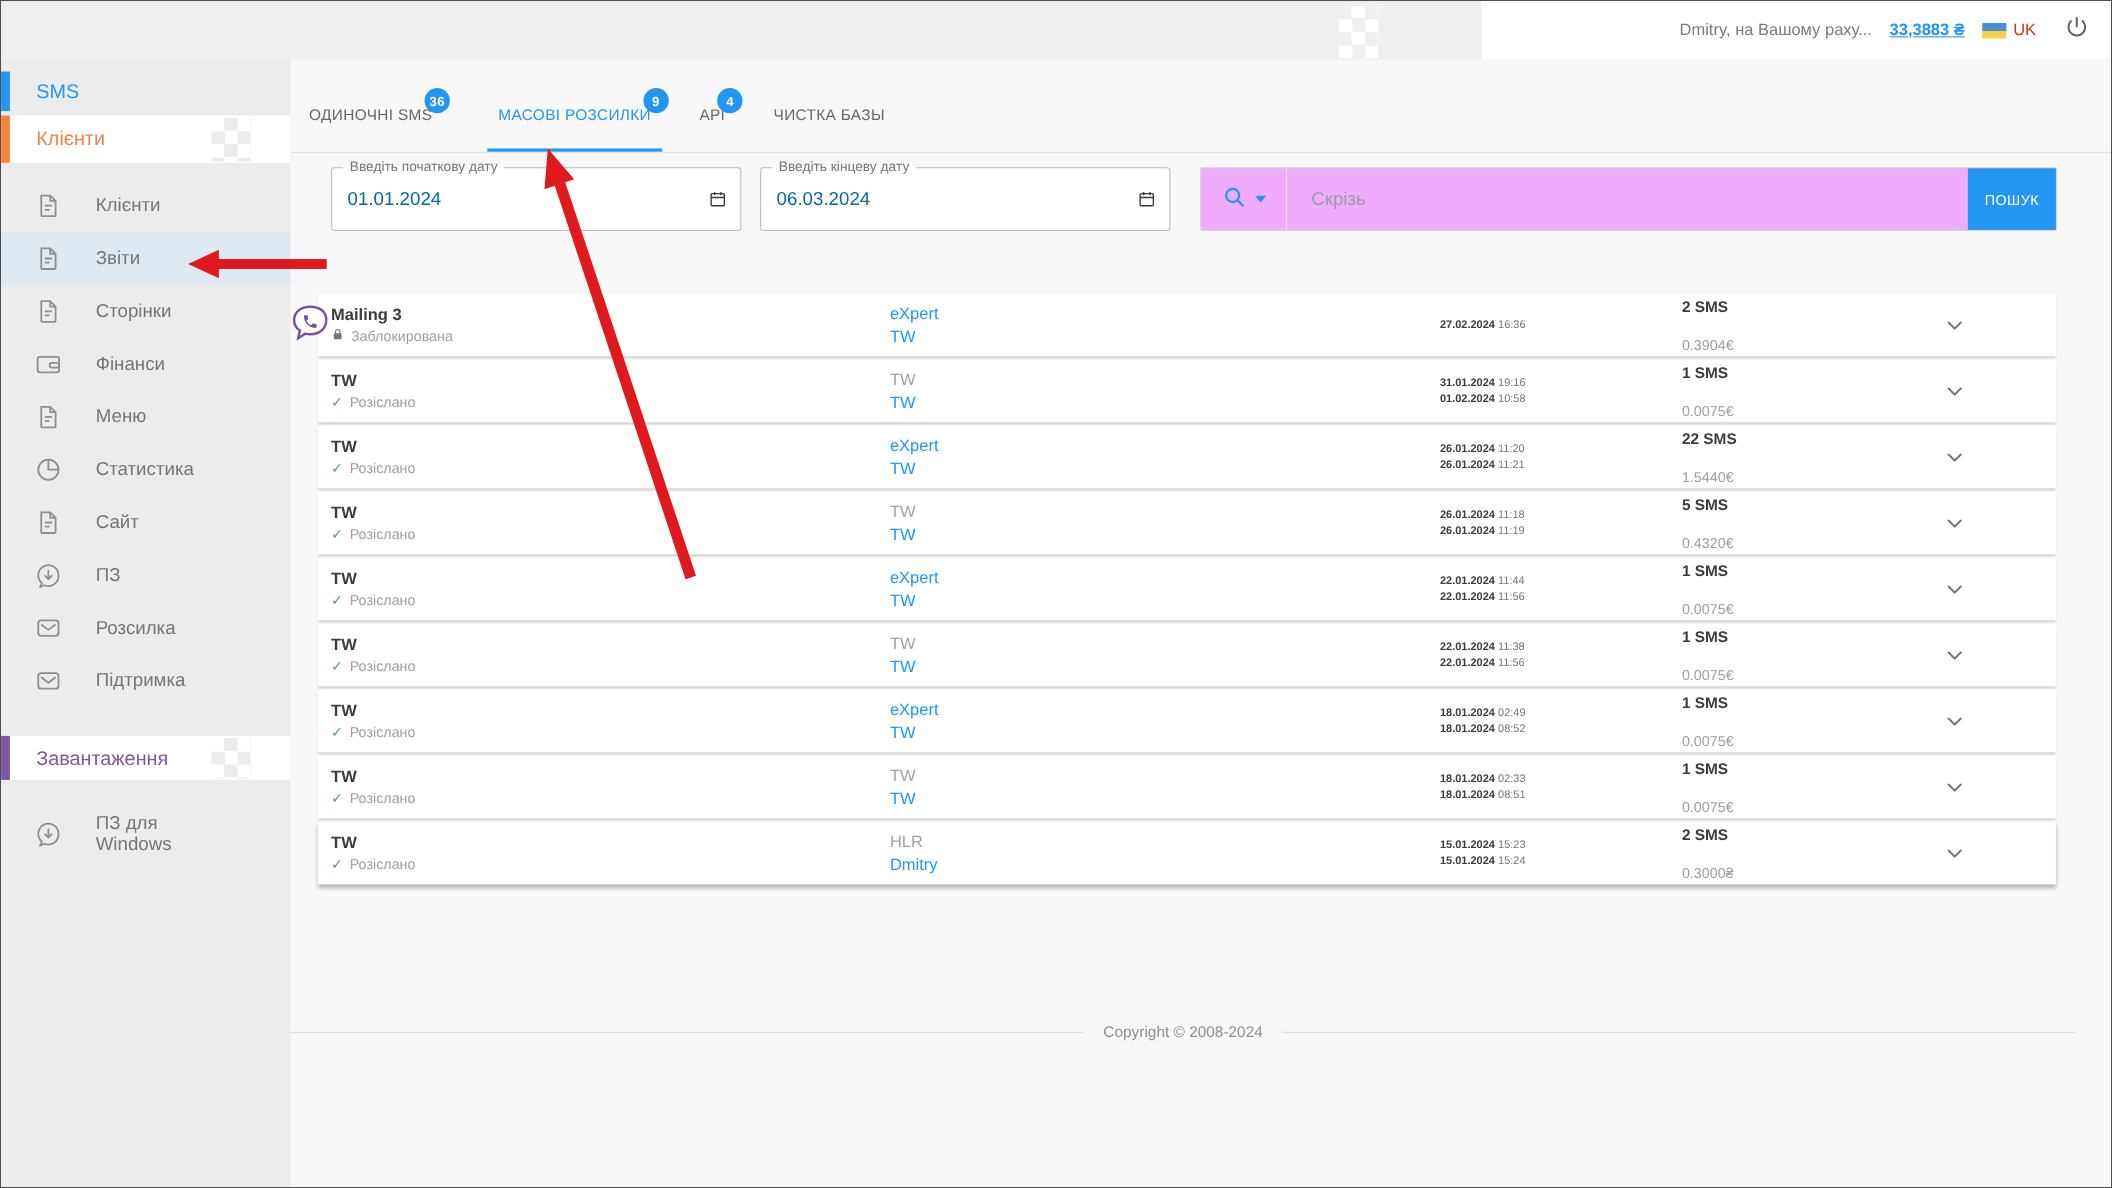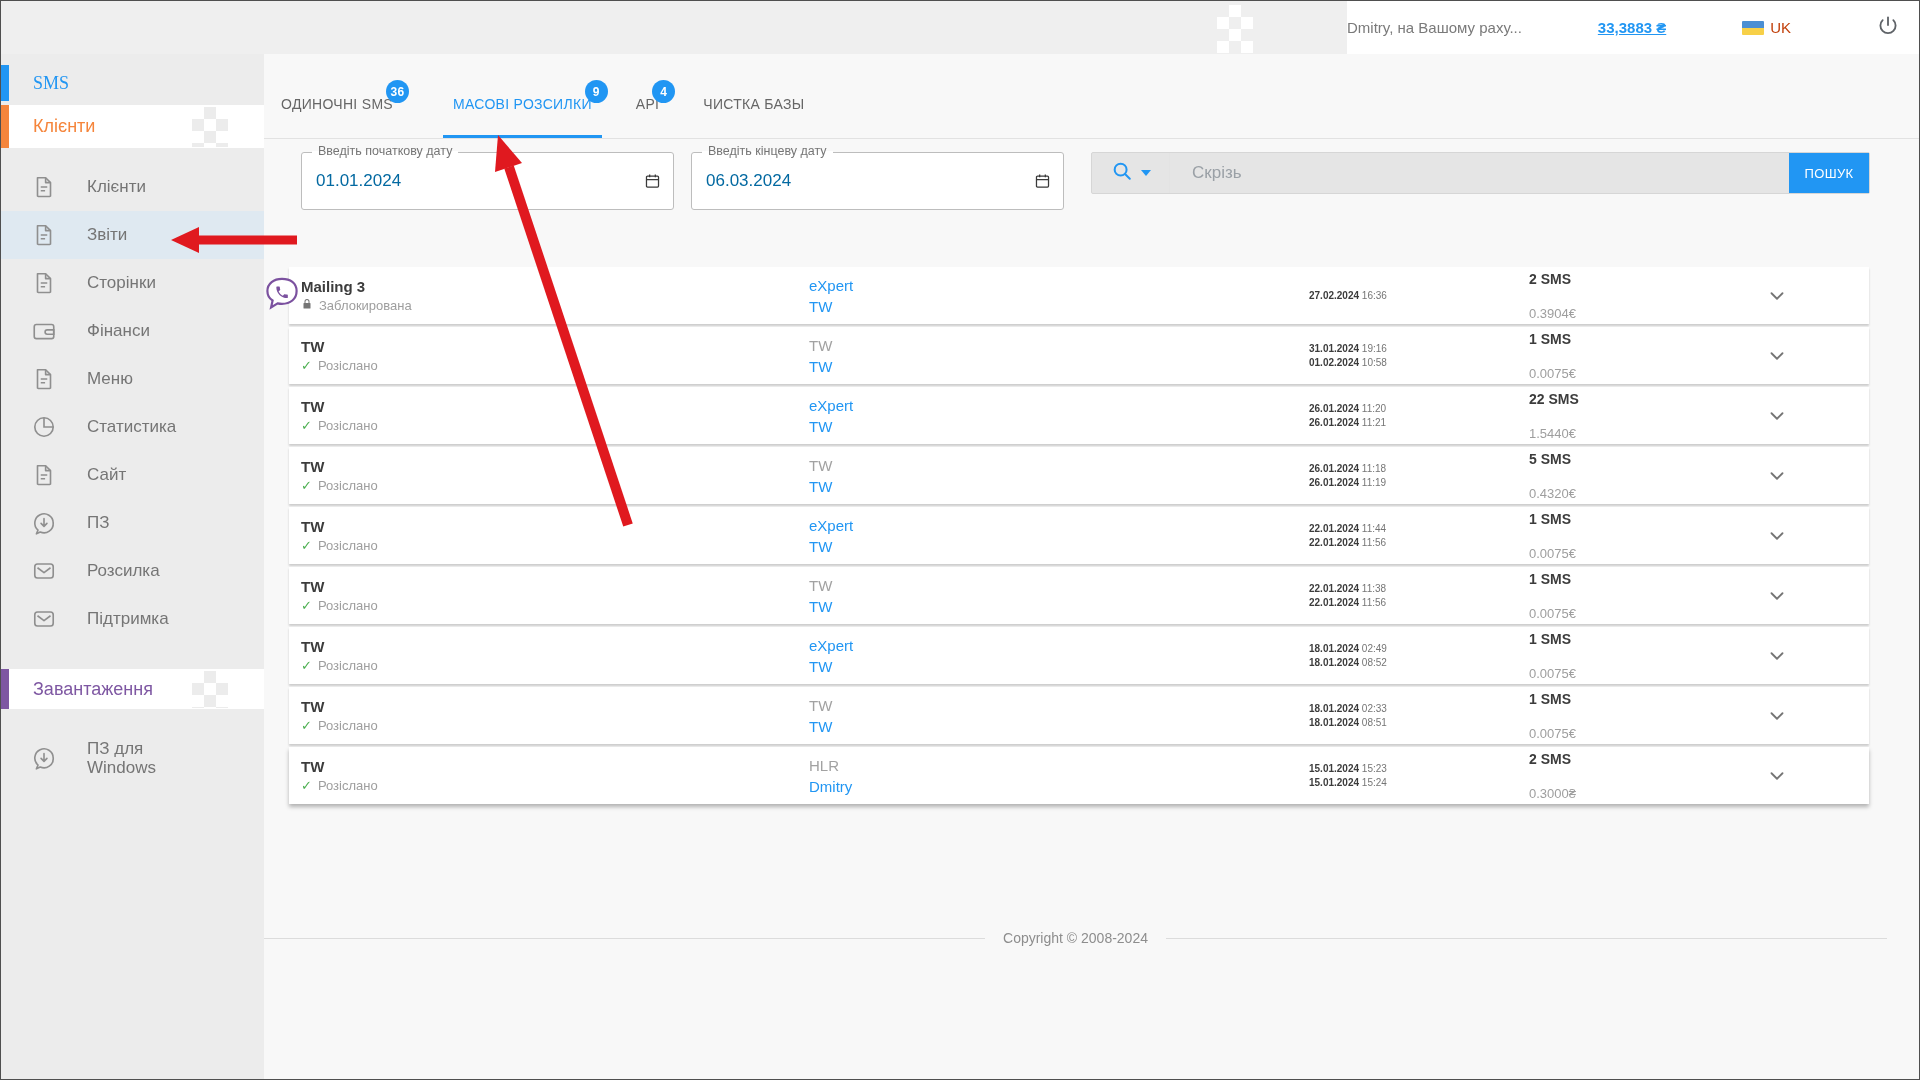--- a/index.html
+++ b/index.html
@@ -4,38 +4,38 @@
 <style>
   * { margin:0; padding:0; box-sizing:border-box; }
   html,body { background:#cfcfcf; }
   body { font-family:"Liberation Sans","DejaVu Sans",sans-serif; }
   .page { position:relative; width:1920px; height:1080px; background:#efefef; overflow:hidden;
           border:1px solid #4f4f4f; }
 
   
   .topbar { position:absolute; left:0; top:0; width:1920px; height:53px; background:#efefef; }
   .topbar-box { position:absolute; right:0; top:0; height:53px; width:574px; background:#ffffff;
-                display:flex; align-items:center; justify-content:space-between; gap:16px; padding-right:22px; }
+                display:flex; align-items:center; justify-content:flex-end; gap:16px; padding-right:22px; }
   .pixel-deco { position:absolute;
     background-image:conic-gradient(#ffffff 0 25%, transparent 25% 50%, #ffffff 50% 75%, transparent 75%);
     background-size:24px 24px; }
   .deco-topbar { right:668px; top:4px; width:36px; height:48px; }
   .user-text { color:#7a7a7a; font-size:15px; }
   .balance { color:#2196f3; font-size:15px; font-weight:bold; text-decoration:underline; cursor:pointer; }
   .flag { width:22px; height:14px; background:linear-gradient(#4b8fd3 50%, #f7d048 50%);
           display:inline-block; border-radius:1px; }
   .lang-wrap { display:flex; align-items:center; gap:6px; cursor:pointer; }
   .lang { color:#c2410c; font-size:15px; }
   .power-btn { display:flex; align-items:center; margin-left:10px; cursor:pointer; }
 
   
   .sidebar { position:absolute; left:0; top:53px; width:263px; height:1027px; background:#ececec; }
   .side-head { position:absolute; left:0; width:100%; display:flex; align-items:center; cursor:pointer; }
   .side-head .bar { position:absolute; left:0; top:0; bottom:0; width:8px; }
-  .head-sms { top:11px; height:36px;font-family:Liberation Serif, serif; }
+  .head-sms { top:11px; height:36px; }
   .head-sms .bar { background:#2196f3; }
   .head-sms .side-head-label { color:#2196f3; }
   .head-clients { top:51px; height:43px; background:#ffffff; }
   .head-clients .bar { background:#f5853b; }
   .head-clients .side-head-label { color:#f5853b; }
   .head-downloads { top:615px; height:40px; background:#ffffff; }
   .head-downloads .bar { background:#7e57a2; }
   .head-downloads .side-head-label { color:#7e57a2; }
   .side-head-label { font-size:18px; padding-left:32px; }
   .deco-clients { right:36px; top:53px; width:36px; height:40px;
@@ -69,21 +69,21 @@
   
   .date-box { position:absolute; top:98px; height:58px; width:373px; background:#fff;
               border:1px solid #bdbdbd; border-radius:3px; }
   .date-from { left:37px; } .date-to { left:427px; }
   .date-label { position:absolute; top:-9px; left:10px; font-size:12.5px; color:#757575;
                 background:linear-gradient(#f8f8f8 52%, #ffffff 52%); padding:0 6px; }
   .date-value { position:absolute; left:14px; top:0; bottom:0; display:flex; align-items:center;
                 font-size:17px; color:#0369a1; }
   .date-cal { position:absolute; right:12px; top:50%; transform:translateY(-50%); cursor:pointer;
               display:flex; }
-  .search-box { position:absolute; left:827px; top:98px; width:779px; height:42px; background:#e5e5e5;
+  .search-box { position:absolute; left:827px; top:98px; width:779px; height:58px; background:#f0abfc;
                 border:1px solid #d6d6d6; border-radius:2px; display:flex; align-items:stretch; }
   .search-mode { width:78px; display:flex; align-items:center; justify-content:center; gap:8px;
                  border-right:1px solid #e3e3e3; cursor:pointer; }
   .caret-down { width:0; height:0; border-left:5px solid transparent; border-right:5px solid transparent;
                 border-top:6px solid #2196f3; }
   .search-input { flex:1; border:none; outline:none; font-size:17px; color:#3c3c3c; padding-left:22px;
                   font-family:inherit; background:transparent; }
   .search-input::placeholder { color:#9aa0a6; }
   .search-btn { width:80px; background:#2196f3; color:#fff; border:none; font-size:13px;
                 letter-spacing:.4px; cursor:pointer; font-family:inherit; }

